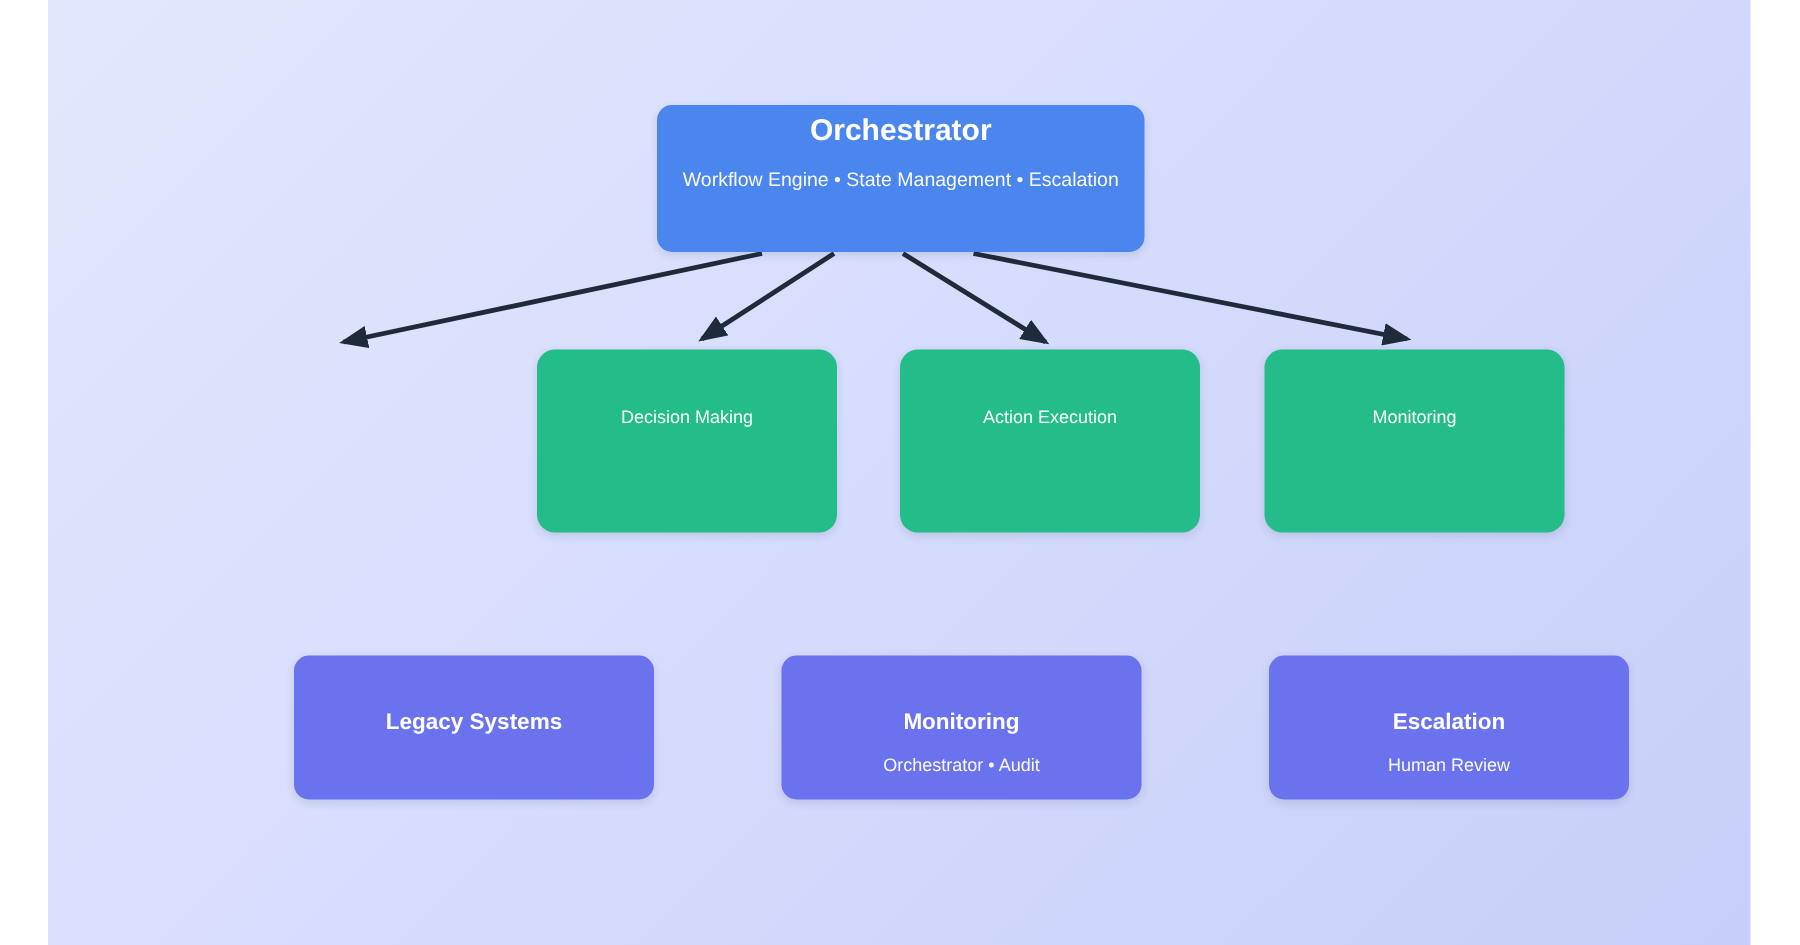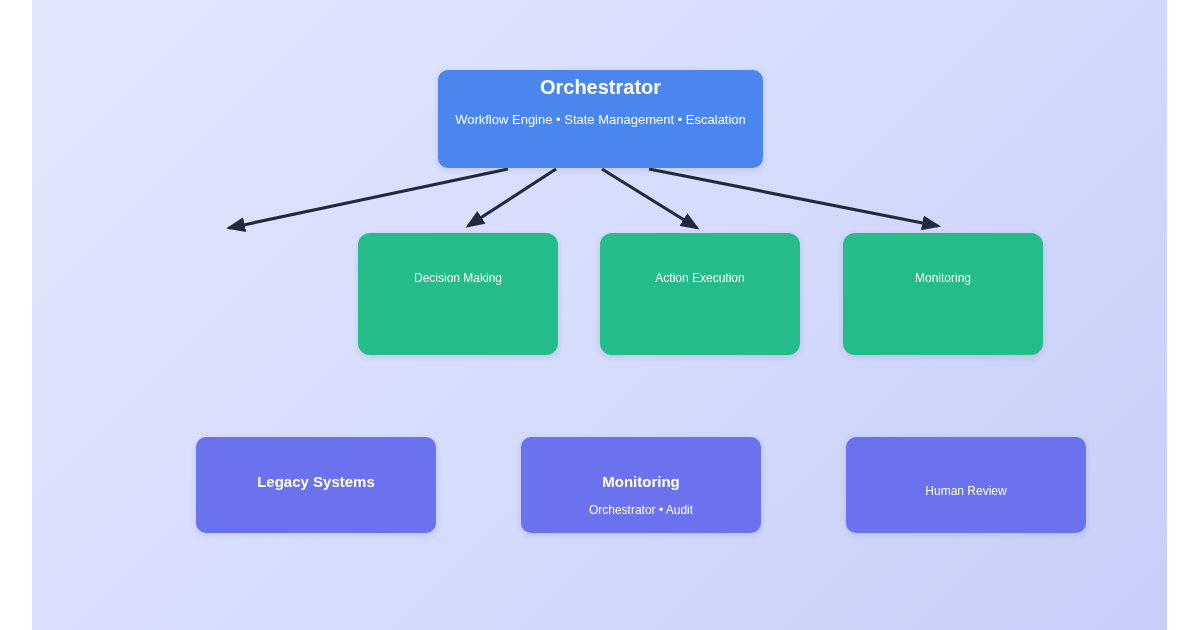--- a/index.html
+++ b/index.html
@@ -74,15 +74,16 @@
   </div>
 
   <div class="node system-node system-1">
     <span class="title">Legacy Systems</span>
   </div>
   <div class="node system-node system-2">
     <span class="title">Monitoring</span>
     <span class="subtitle">Orchestrator • Audit</span>
   </div>
   <div class="node system-node system-3">
+    <span class="title">Escalation</span>
     <span class="subtitle">Human Review</span>
   </div>
 </div>
 
 </body></html>

